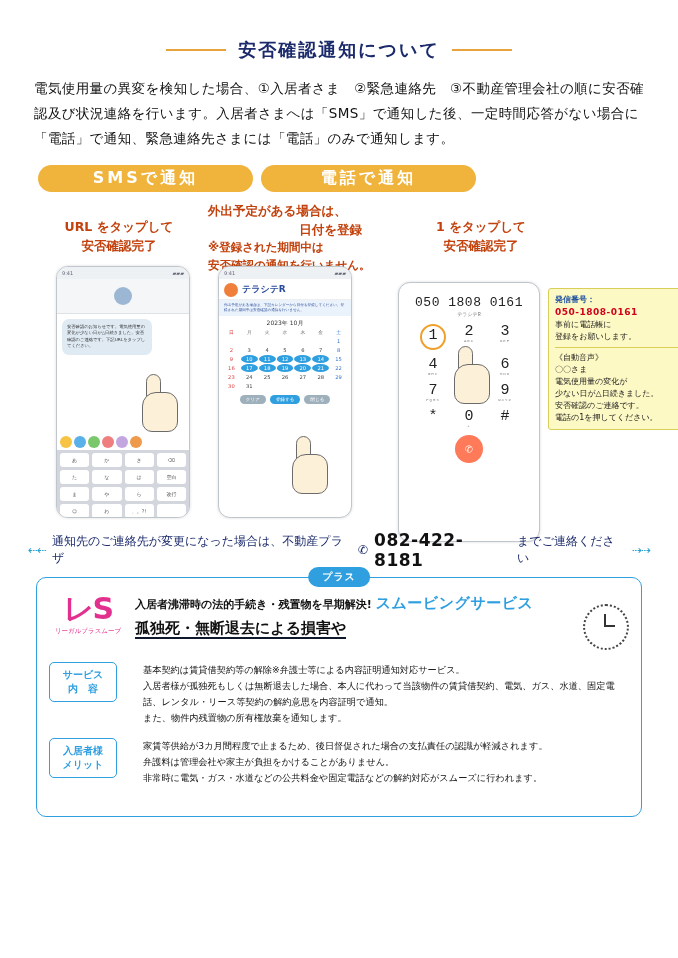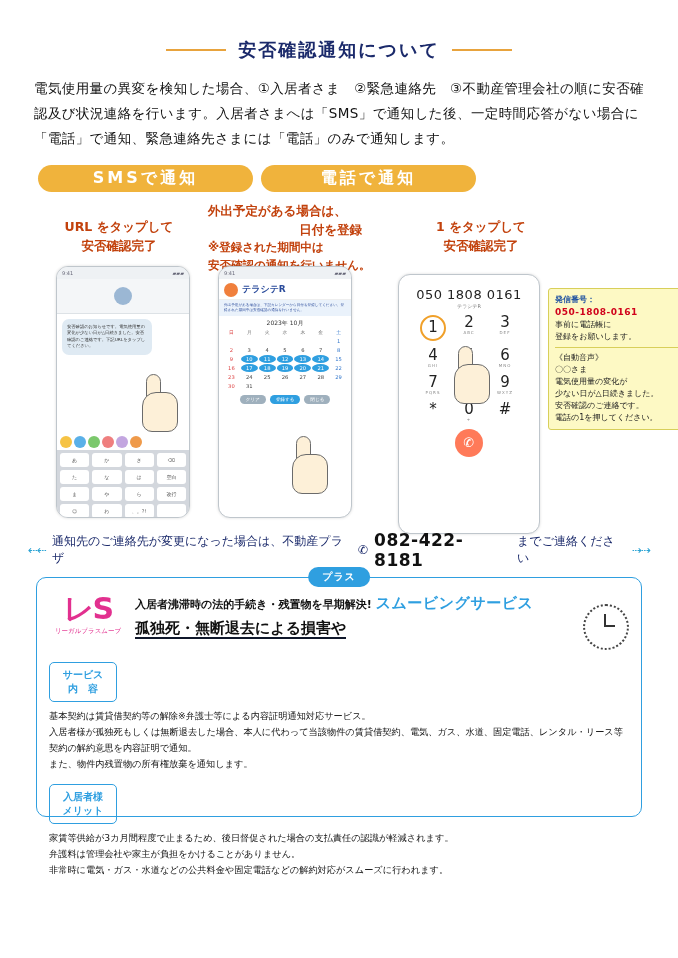--- a/index.html
+++ b/index.html
@@ -112,21 +112,21 @@
     background: #eef1f4;
     font-size: 5px;
     color: #667;
     display: flex;
     align-items: center;
     justify-content: space-between;
     padding: 0 5px;
   }
   .p1 { left: 28px;  top: 0;  width: 132px; height: 250px; }
   .p2 { left: 190px; top: 0;  width: 132px; height: 250px; }
-  .p3 { left: 370px; top: 8px;  width: 140px; height: 258px; }
+  .p3 { left: 370px; top: 16px;  width: 140px; height: 258px; font-family: Liberation Mono, monospace; }
 
   
   .sms-head {
     height: 34px;
     background: #f4f6f8;
     border-bottom: 1px solid #dde2e6;
     display: flex;
     align-items: center;
     justify-content: center;
   }
@@ -342,21 +342,21 @@
     border: 2px dotted #444;
     position: relative; flex: none; margin-top: 10px;
   }
   .clock:before, .clock:after {
     content:""; position:absolute; background:#333;
   }
   .clock:before { width:2px; height:13px; left:19px; top:8px;}
   .clock:after { width:10px; height:2px; left:20px; top:19px;}
 
   .bb-rows { margin-top: 12px; }
-  .bb-row { display: flex; gap: 6px; margin-bottom: 12px; flex-direction: column; }
+  .bb-row { display: flex; gap: 26px; margin-bottom: 12px; }
   .bb-tag {
     width: 62px; flex: none;
     border: 1.3px solid #2f9fe0;
     border-radius: 5px;
     color: #2f9fe0;
     font-size: 10px; font-weight: bold;
     text-align: center;
     padding: 5px 2px;
     line-height: 1.4;
     align-self: flex-start;

